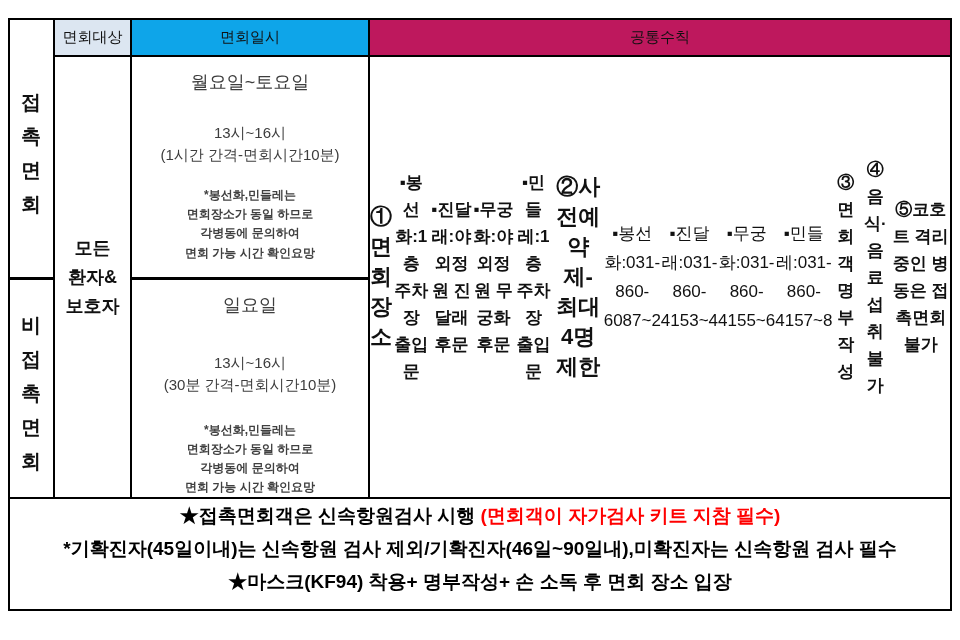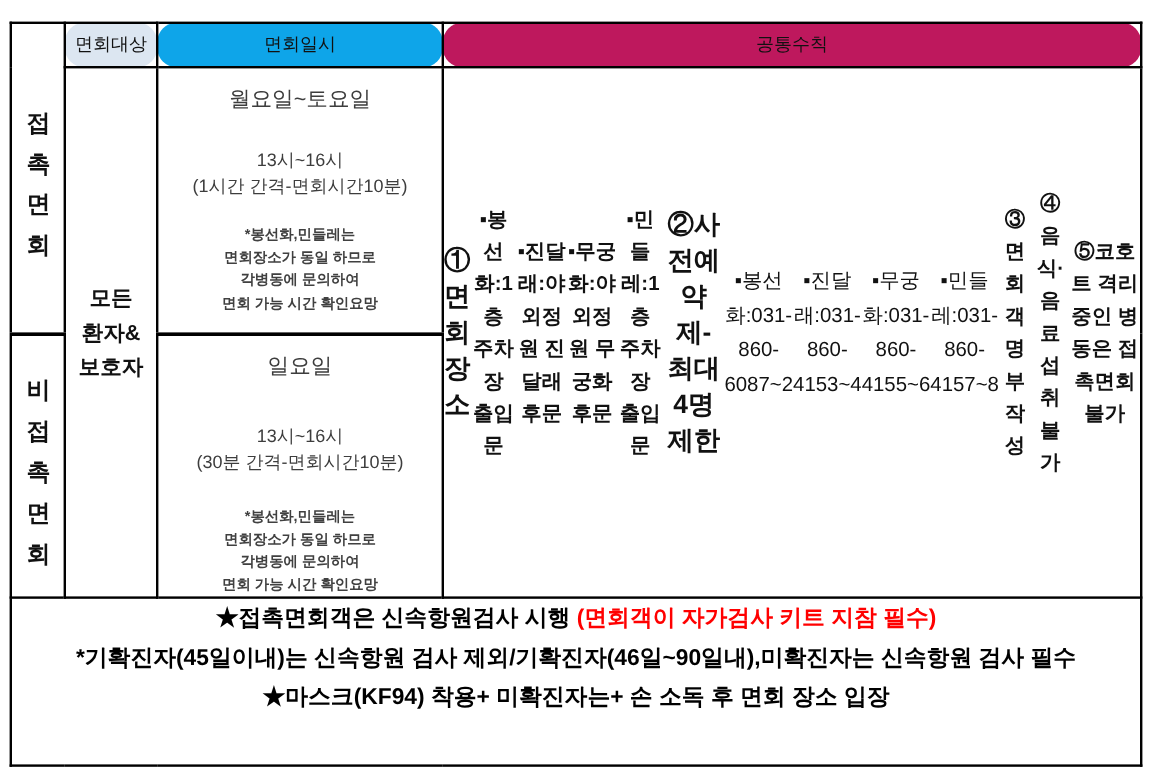--- a/index.html
+++ b/index.html
@@ -12,25 +12,25 @@
 
   table.notice {
     position:absolute; left:8px; top:18px; width:942px;
     border-collapse:collapse; table-layout:fixed;
   }
   table.notice td, table.notice th { border:2px solid #000; padding:0; background:#fff; }
 
   tr.header-row { height:37px; }
   tr.body-row1 { height:222px; }
   tr.body-row2 { height:218px; }
-  tr.footer-row { height:140px; }
+  tr.footer-row { height:112px; }
 
   th.hcell {
     font-size:15px; font-weight:400; color:#111;
-    text-align:center; vertical-align:middle;border-radius:16px;
+    text-align:center; vertical-align:middle;
   }
 
   td.vlabel { text-align:center; vertical-align:middle; }
   td.vlabel.thick-bottom { border-bottom:3px solid #000; }
   .vtext {
     display:inline-block;
     writing-mode:vertical-rl; text-orientation:upright;
     font-size:20px; font-weight:700; color:#111;
     letter-spacing:14px; line-height:1;
   }
@@ -133,18 +133,18 @@
 면회 가능 시간 확인요망</div>
       </td>
     </tr>
 
     <tr class="footer-row">
       <td class="footer-cell" colspan="4">
         <div class="f-line">
           <span>★접촉면회객은 신속항원검사 시행 </span><span class="red" style="color: rgb(255, 0, 0);">(면회객이 자가검사 키트 지참 필수)</span>
         </div>
         <div class="f-line">*기확진자(45일이내)는 신속항원 검사 제외/기확진자(46일~90일내),미확진자는 신속항원 검사 필수</div>
-        <div class="f-line">★마스크(KF94) 착용+ 미확진자는+ 손 소독 후 면회 장소 입장</div>
+        <div class="f-line">★마스크(KF94) 착용+ 명부작성+ 손 소독 후 면회 장소 입장</div>
       </td>
     </tr>
   </tbody>
     </table>
 </div>
 
 </body></html>

